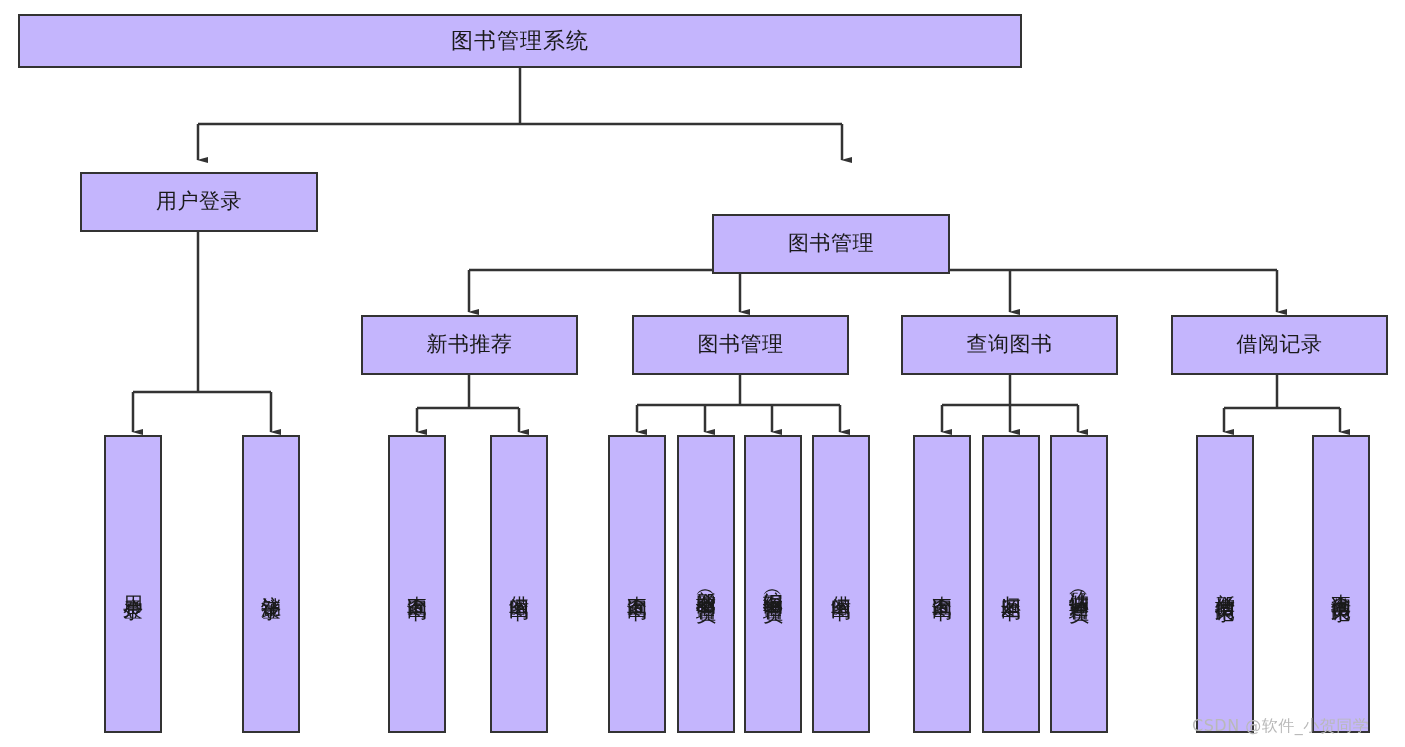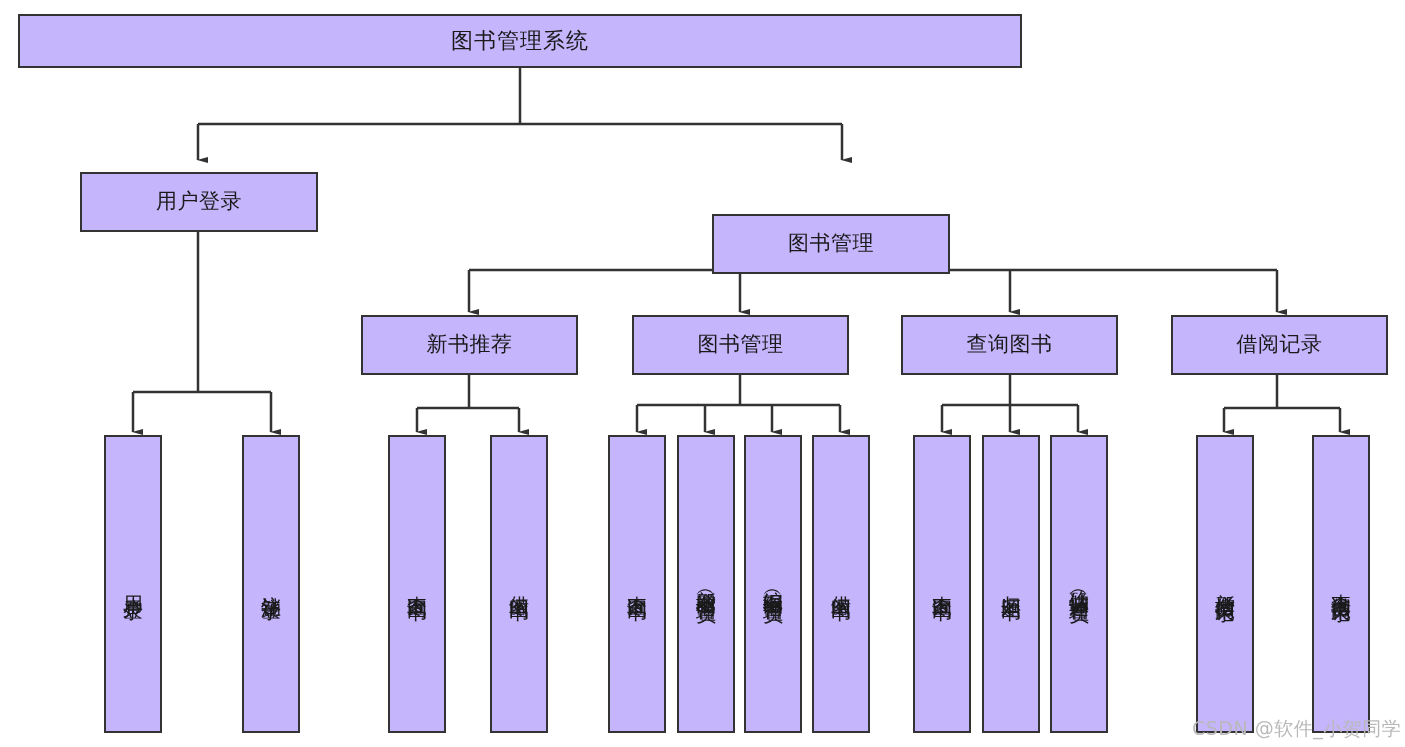--- a/index.html
+++ b/index.html
@@ -53,21 +53,21 @@
   .node-box.vertical .node-label {
     font-size: 20px;
     writing-mode: vertical-rl;
     text-orientation: upright;
     letter-spacing: 2px;
     line-height: 1.05;
   }
   .watermark {
     position: absolute;
     color: #b9b9b9;
-    font-size: 19px;
+    font-size: 16px;
     font-family: "DejaVu Sans", "Liberation Sans", sans-serif;
     white-space: nowrap;
     letter-spacing: 0.5px;
     pointer-events: none;
   }
 </style>
 </head>
 <body>
 
 <div id="diagram-root">

